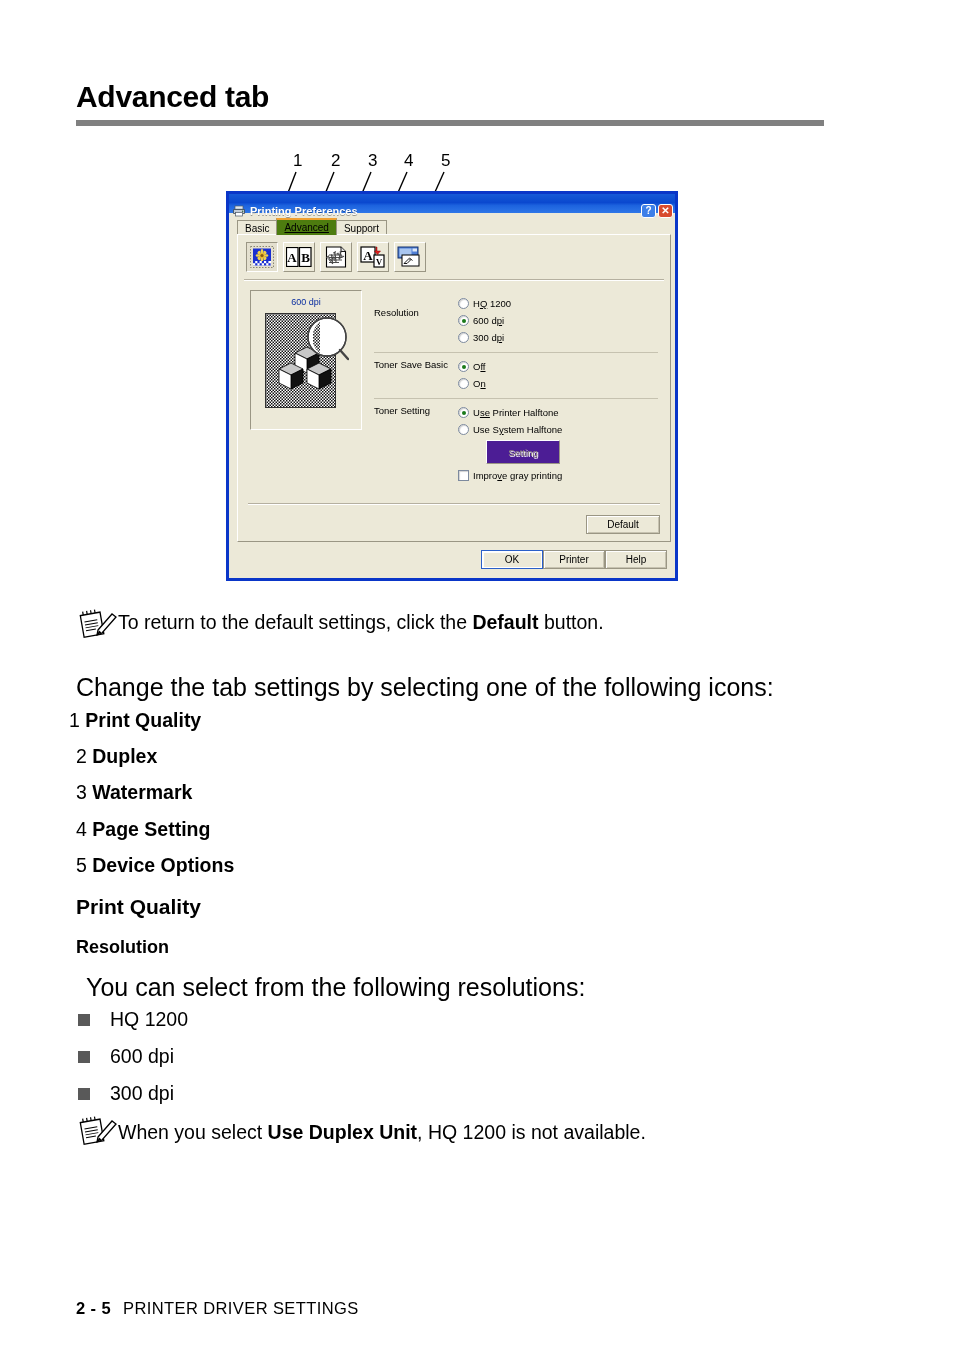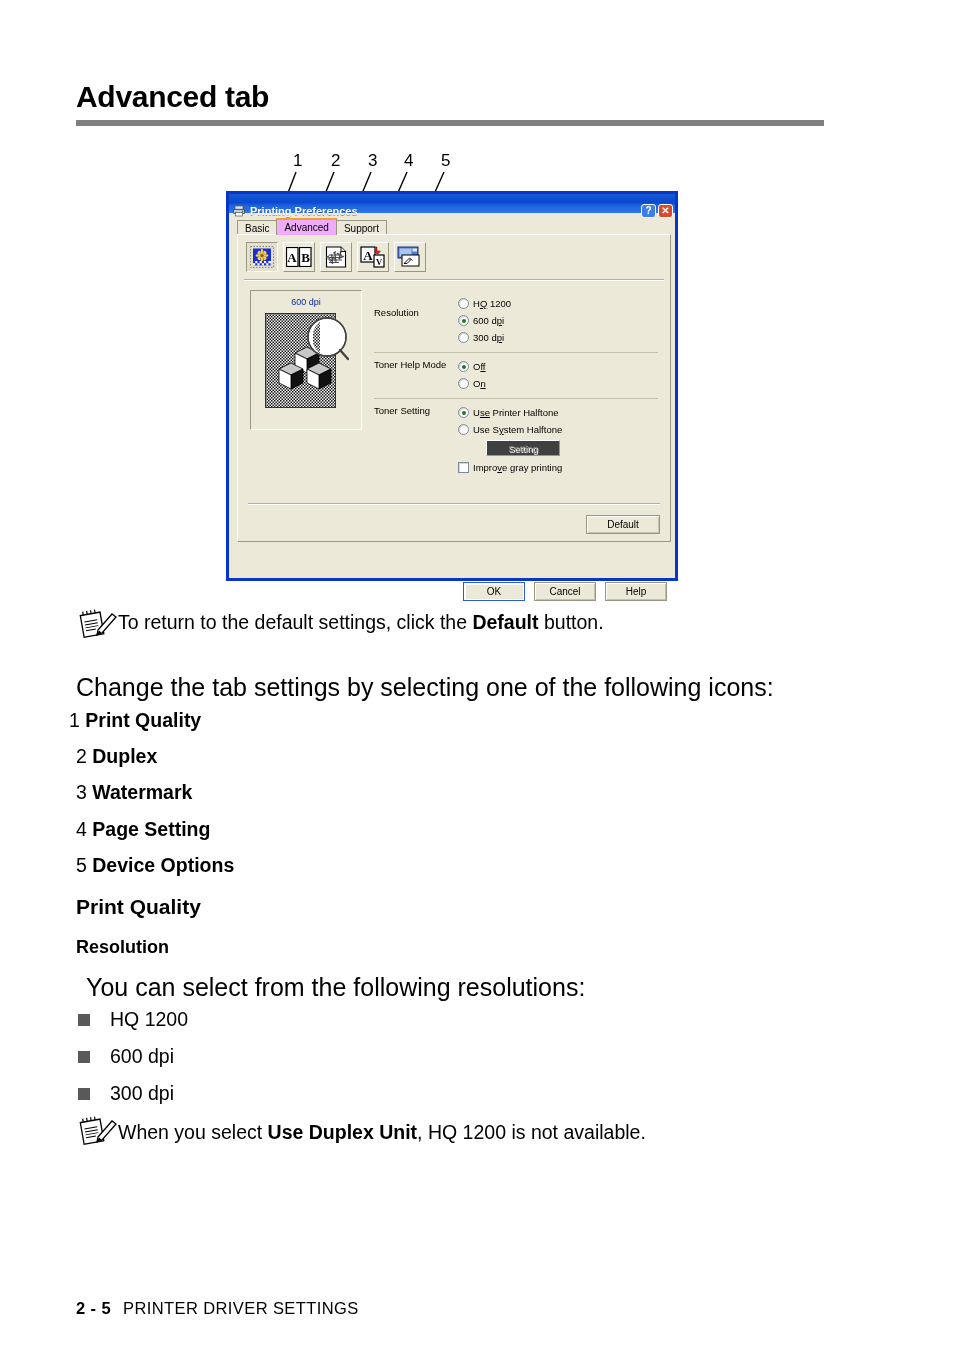--- a/index.html
+++ b/index.html
@@ -110,23 +110,24 @@
     border-bottom: none;
     box-sizing: border-box;
     margin-right: -1px;
     color: #000;
     white-space: nowrap;
   }
   .tab.active {
     height: 17px;
     line-height: 16px;
     border-top: 2px solid #f0a030;
-    background: #f0abfc;
+    background: #4d7c0f;
     z-index: 3;
     position: relative;
+    text-decoration: underline;
   }
 
   
   .tabbody {
     position: absolute;
     left: 8px;
     top: 40px;
     width: 434px;
     height: 308px;
     background: #ece9d8;
@@ -243,25 +244,25 @@
     box-shadow: inset 1px 1px 1px rgba(0,0,0,0.18);
     margin-right: 4px;
     flex: 0 0 auto;
     box-sizing: border-box;
   }
   u.acc { text-decoration: underline; }
 
   .setting-btn {
     margin-left: 28px;
     margin-top: 2px;
-    width: 74px; height: 16px;
+    width: 74px; height: 24px;
     font-size: 9.5px;
     color: #9a9684;
     text-shadow: 1px 1px 0 #ffffff;
-    background: #404040;
+    background: #4c1d95;
     border: 1px solid #ffffff;
     border-right-color: #9a9684;
     border-bottom-color: #9a9684;
     display: flex; align-items: center; justify-content: center;
     box-sizing: border-box;
   }
   .chk-row {
     display: flex; align-items: flex-start;
     height: 17px; font-size: 9.5px;
     margin-top: 6px;
@@ -290,22 +291,20 @@
     right: 10px;
     top: 280px;
     width: 74px; height: 19px;
   }
   .bottom-btns {
     position: absolute;
     left: 0; right: 8px;
     top: 356px;
     display: flex;
     justify-content: flex-end;
-    gap: 9px;
-    margin-top: 32px;
   }
   .btn-ok {
     width: 62px; height: 19px;
     border: 1px solid #2a5fc9;
     box-shadow: inset 0 0 0 1px #ffffff, inset 2px 2px 0 rgba(255,255,255,0.9);
   }
   .btn-wide { width: 62px; height: 19px; }
 
   
   .note {
@@ -539,21 +538,21 @@
             <span>600 d<u class="acc">p</u>i</span>
           </div>
           <div class="opt-row">
             <span class="radio"></span>
             <span>300 d<u class="acc">p</u>i</span>
           </div>
         </div>
       </div>
 
       <div class="set-group">
-        <div class="set-label">Toner Help Mode</div>
+        <div class="set-label">Toner Save Basic</div>
         <div class="set-options">
           <div class="opt-row">
             <span class="radio on"></span>
             <span>O<u class="acc">ff</u></span>
           </div>
           <div class="opt-row">
             <span class="radio"></span>
             <span>O<u class="acc">n</u></span>
           </div>
         </div>
@@ -583,21 +582,21 @@
     <div class="btn btn-default-pos">
         <span>Default</span>
       </div>
   </div>
 
   <div class="bottom-btns">
     <div class="btn btn-ok">
         <span>OK</span>
       </div>
     <div class="btn btn-wide">
-        <span>Cancel</span>
+        <span>Printer</span>
       </div>
     <div class="btn btn-wide">
         <span>Help</span>
       </div>
   </div>
 </div>
 
 <div class="note" style="left:78px; top:608px; width:800px;">
   <div class="note-icon">
     <svg width="40" height="32" viewBox="0 0 40 32">

